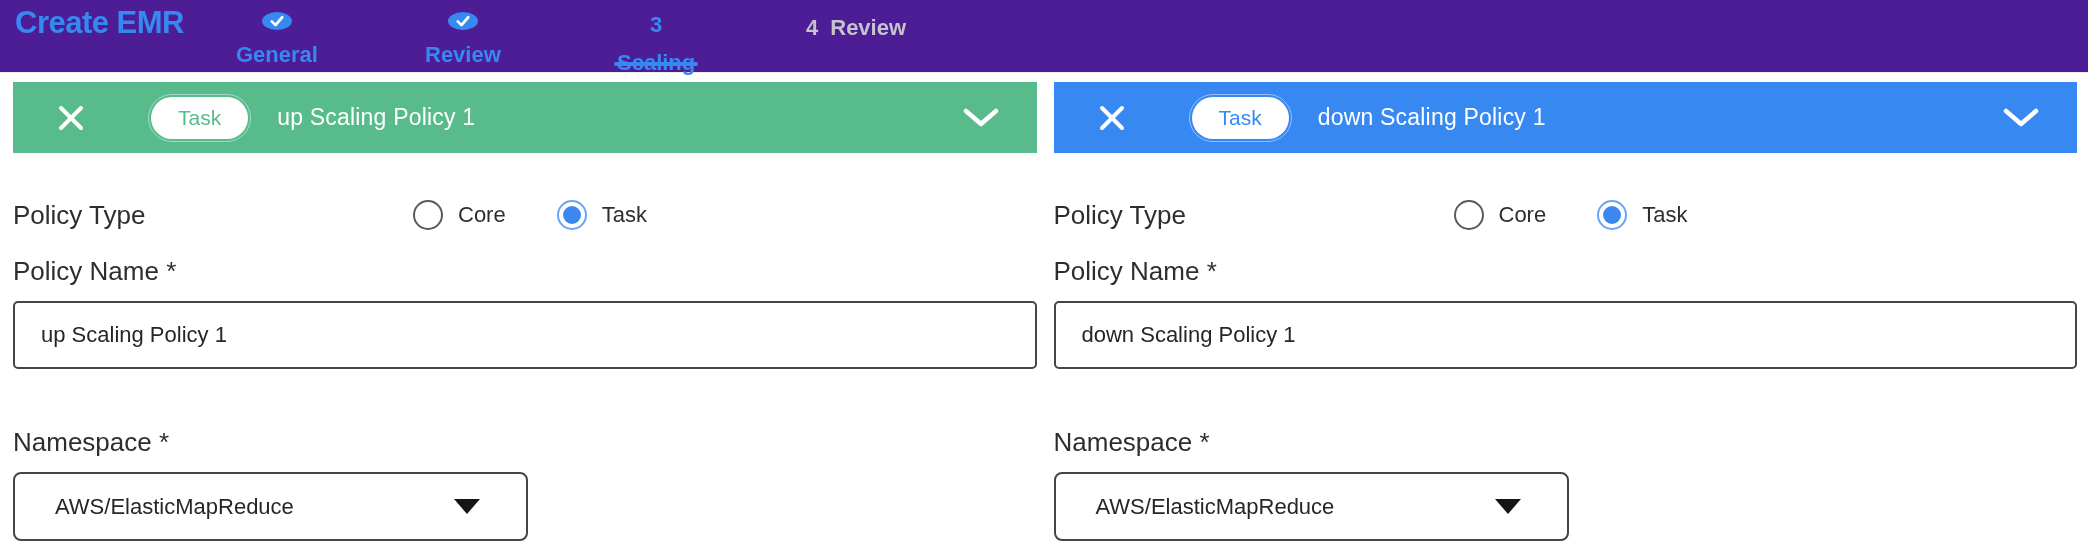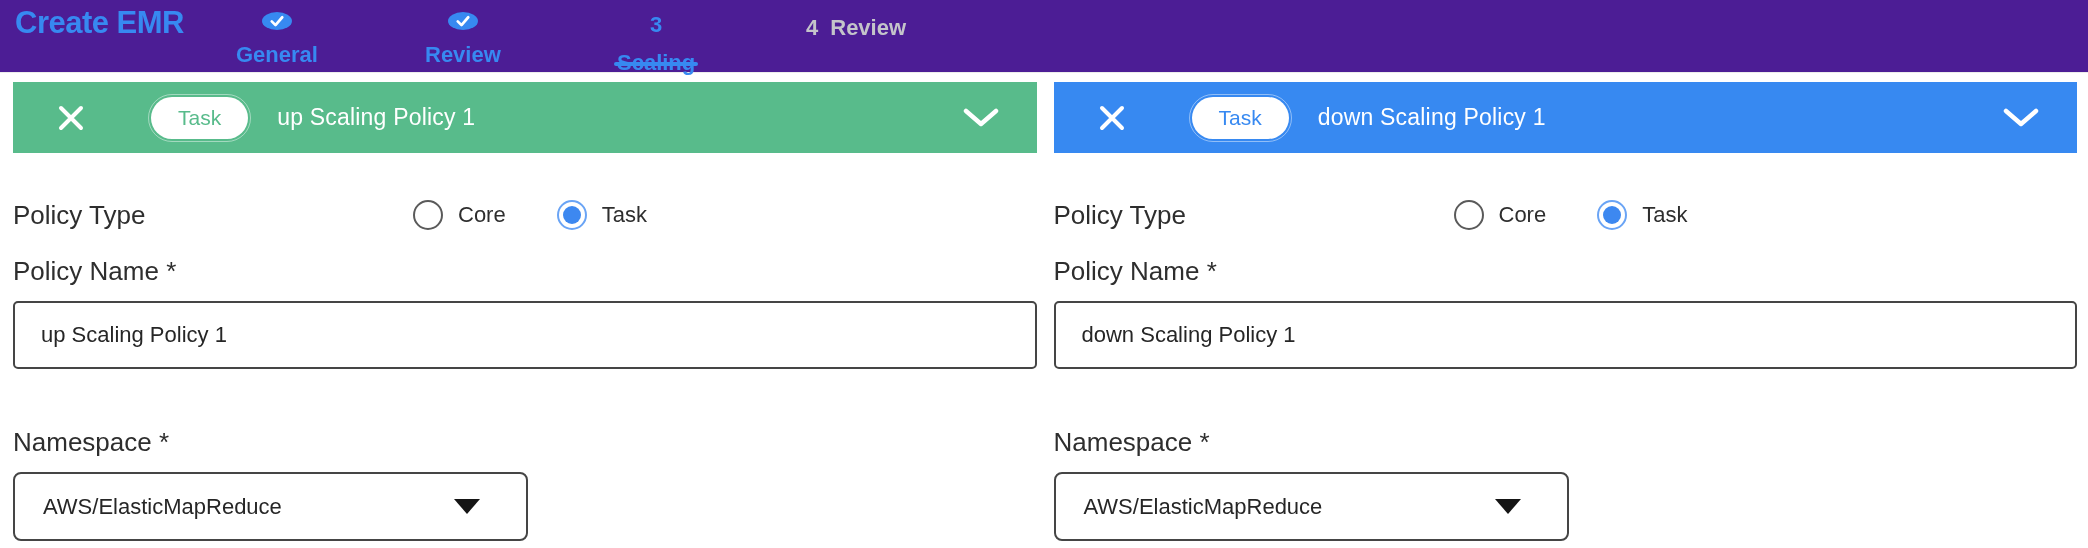--- a/index.html
+++ b/index.html
@@ -52,21 +52,21 @@
   .radio-label { font-size: 22px; color: #2e2e2e; }
 
   .name-field { margin-top: 24px; }
   .text-input { display: block; margin-top: 14px; width: 100%; height: 68px;
     border: 2px solid var(--input-border); border-radius: 5px; padding: 0 26px;
     font-size: 22px; color: #262626; font-family: inherit; background: #fff; outline: none; }
 
   .namespace-field { margin-top: 58px; }
   .dropdown { margin-top: 14px; width: 515px; height: 69px;
     border: 2px solid var(--input-border); border-radius: 8px; background: #fff;
-    display: flex; align-items: center; padding: 0 46px 0 28px; cursor: pointer; }
+    display: flex; align-items: center; padding: 0 46px 0 40px; cursor: pointer; }
   .dropdown-value { font-size: 22px; color: #262626; }
   .dropdown-caret { margin-left: auto; width: 0; height: 0;
     border-left: 13px solid transparent; border-right: 13px solid transparent;
     border-top: 15px solid #151515; }
 </style>
 </head>
 <body>
 
 <div class="top-bar">
   <div class="page-title">Create EMR</div>

